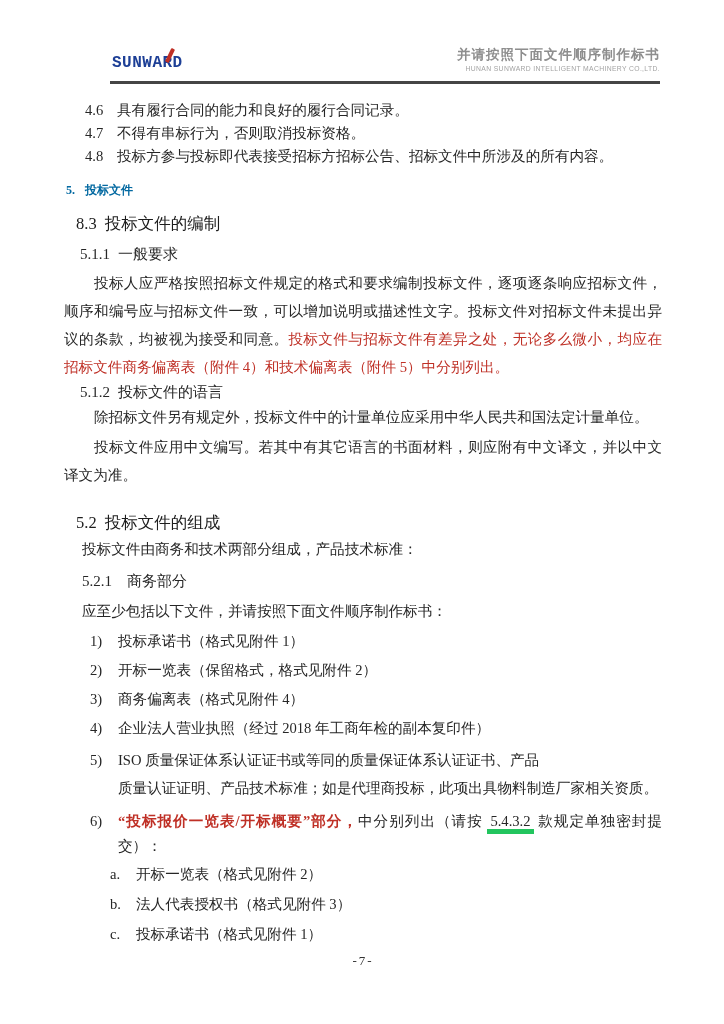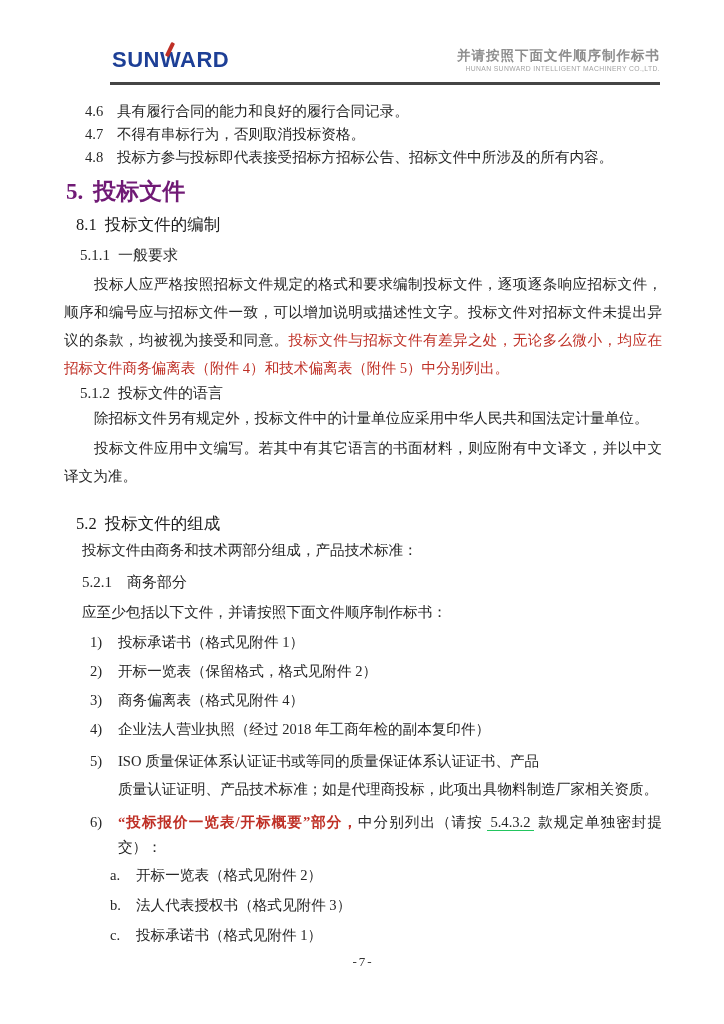--- a/index.html
+++ b/index.html
@@ -6,56 +6,56 @@
   .page {
     position:relative; width:724px; height:1024px; margin:0 auto;
     background:#ffffff; overflow:hidden;
     font-family:"Liberation Serif","DejaVu Serif",serif;
     color:#262626;
   }
   
   header { display:flex; justify-content:space-between; align-items:flex-end;
            padding:47px 64px 0 112px; }
   .logo { position:relative; }
-  .logo-text { font-family:Liberation Sans, sans-serif;
-               font-weight:bold; font-size:22px; letter-spacing:0.5px;
+  .logo-text { font-family:Liberation Mono, monospace;
+               font-weight:bold; font-size:16px; letter-spacing:0.5px;
                color:var(--logo-blue,#1d3f96); }
   .logo-accent { position:absolute; left:56px; top:-5px; width:4px; height:15px;
                  background:var(--accent-red,#bf3026); transform:rotate(26deg);
                  border-radius:1px; }
   .company { text-align:right; line-height:1.15; }
   .company-cn { font-size:13.5px; font-weight:bold; letter-spacing:1px;
                 color:var(--header-gray,#8e8e8e); }
   .company-en { font-family:"Liberation Sans","DejaVu Sans",sans-serif;
                 font-size:6.8px; letter-spacing:0.35px; color:#a3a3a3; margin-top:2px; }
   .rule { height:2.5px; background:#454545; margin:9px 64px 0 110px; }
   
   main { padding:0 62px 0 64px; font-size:14.6px; }
   .clauses { margin-top:15px; }
   .clause { display:flex; line-height:23px; padding-left:21px; }
   .clause .cnum { width:32px; flex-shrink:0; }
-  h1 { margin:10px 0 0 2px; font-size:23px; line-height:25px; font-weight:bold; color:#701a75; }
+  h1 { margin:10px 0 0 2px; font-size:12px; line-height:25px; font-weight:bold; color:#0369a1; }
   h1 .hnum { margin-right:10px; }
   .h2 { margin:9px 0 0 0; padding-left:12px; font-size:16.5px; line-height:23px; font-weight:400; color:#1c1c1c; }
   .h2 .hnum { margin-right:8px; }
   .h2-52 { margin-top:22px; }
   .h3 { margin:8px 0 0 0; padding-left:16px; font-size:15px; line-height:22px; font-weight:400; }
   .h3 .hnum { margin-right:8px;text-align:right; }
   .h3-521 { margin-top:10px; padding-left:18px; }
   .h3-521 .hnum { margin-right:15px; }
   .h3-512 { margin-top:0; }
   .para { margin:4px 0 0 0; line-height:28px; text-align:justify; }
   .para.indent { text-indent:2.05em; }
   .para-512a { margin-top:2px; }
   .para-512b { margin-top:0; }
   .intro  { margin-top:4px;  padding-left:18px; line-height:22px; }
   .intro2 { margin-top:8px;  padding-left:18px; line-height:22px; }
   .red  { color:var(--accent-red,#bf3026); }
   .bold { font-weight:bold; }
-  .uref { border-bottom:1px solid #22c55e; padding:0 3px; }
+  .uref { border-bottom:5px solid #22c55e; padding:0 3px; }
   .olist { margin-top:8px; }
   .li { display:flex; padding-left:26px; line-height:22px; margin-bottom:7px; }
   .li .marker { width:28px; flex-shrink:0; }
   .li .li-body { flex:1; }
   .li-multi { line-height:28px; margin-bottom:7px; }
   .li-wrap  { line-height:25px; margin-bottom:4px; text-align:justify; }
   .sublist { margin-top:0; }
   .sub { display:flex; padding-left:46px; line-height:22px; margin-bottom:8px; }
   .sub .marker { width:26px; flex-shrink:0; }
   footer { margin-top:2px; text-align:center; font-size:13px; letter-spacing:2px; color:#333; }
@@ -89,21 +89,21 @@
         <span>不得有串标行为，否则取消投标资格。</span>
       </div>
       <div class="clause">
         <span class="cnum">4.8</span>
         <span>投标方参与投标即代表接受招标方招标公告、招标文件中所涉及的所有内容。</span>
       </div>
     </div>
 
     <h1><span class="hnum">5.</span><span>投标文件</span></h1>
 
-    <div class="h2"><span class="hnum">8.1</span><span>投标文件的编制</span></div>
+    <div class="h2"><span class="hnum">8.3</span><span>投标文件的编制</span></div>
 
     <div class="h3"><span class="hnum">5.1.1</span><span>一般要求</span></div>
 
     <p class="para indent"><span>投标人应严格按照招标文件规定的格式和要求编制投标文件，逐项逐条响应招标文件，顺序和编号应与招标文件一致，可以增加说明或描述性文字。投标文件对招标文件未提出异议的条款，均被视为接受和同意。</span><span class="red">投标文件与招标文件有差异之处，无论多么微小，均应在招标文件商务偏离表（附件 4）和技术偏离表（附件 5）中分别列出。</span></p>
 
     <div class="h3 h3-512"><span class="hnum">5.1.2</span><span>投标文件的语言</span></div>
 
     <p class="para indent para-512b">除招标文件另有规定外，投标文件中的计量单位应采用中华人民共和国法定计量单位。</p>
     <p class="para indent para-512a">投标文件应用中文编写。若其中有其它语言的书面材料，则应附有中文译文，并以中文译文为准。</p>
 

